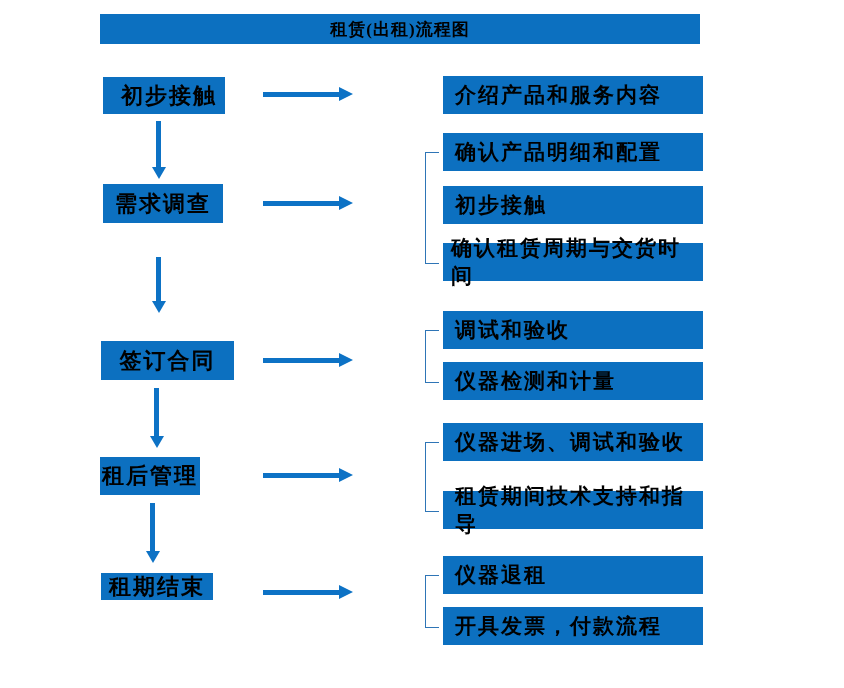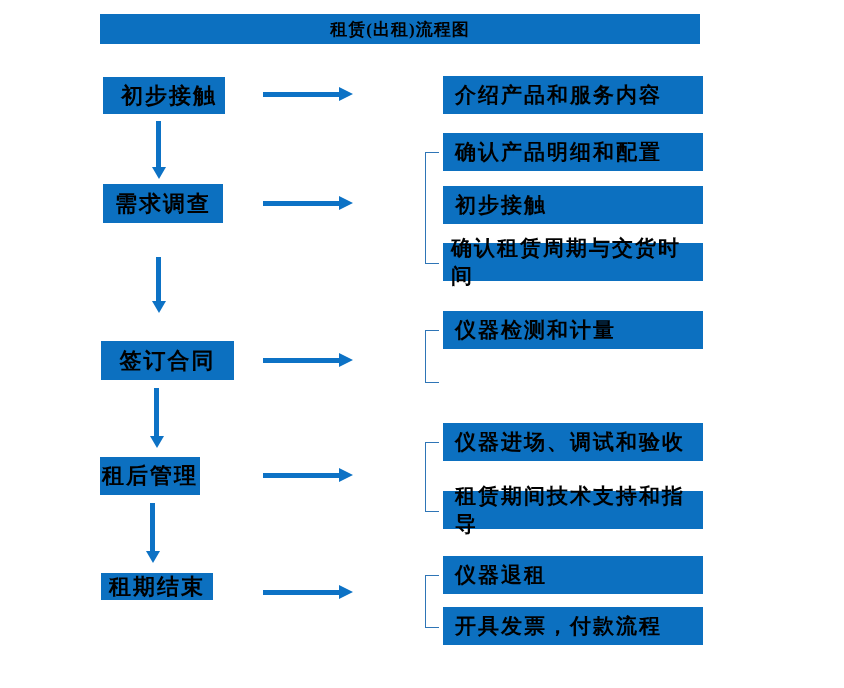--- a/index.html
+++ b/index.html
@@ -102,19 +102,20 @@
 
   <div class="bracket" style="top:152px; height:110px;"></div>
   <div class="bracket" style="top:330px; height:51px;"></div>
   <div class="bracket" style="top:442px; height:68px;"></div>
   <div class="bracket" style="top:575px; height:51px;"></div>
 
   <div class="box detail" style="top:76px;">介绍产品和服务内容</div>
   <div class="box detail" style="top:133px;">确认产品明细和配置</div>
   <div class="box detail" style="top:186px;">初步接触</div>
   <div class="box detail" style="top:243px;padding-left:8px;">确认租赁周期与交货时间</div>
-  <div class="box detail" style="top:311px;">仪器检测和计量</div>
+  <div class="box detail" style="top:311px;">调试和验收</div>
+  <div class="box detail" style="top:362px;">仪器检测和计量</div>
   <div class="box detail" style="top:423px;">仪器进场、调试和验收</div>
   <div class="box detail" style="top:491px;">租赁期间技术支持和指导</div>
   <div class="box detail" style="top:556px;">仪器退租</div>
   <div class="box detail" style="top:607px;">开具发票，付款流程</div>
 
 </div>
 
 </body></html>

